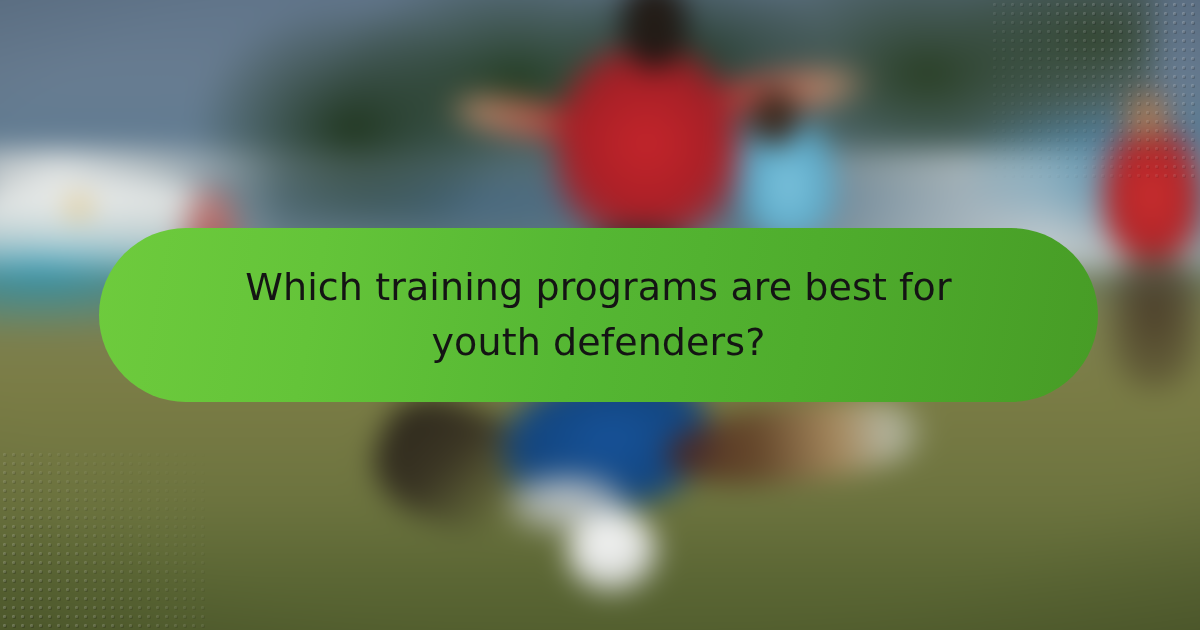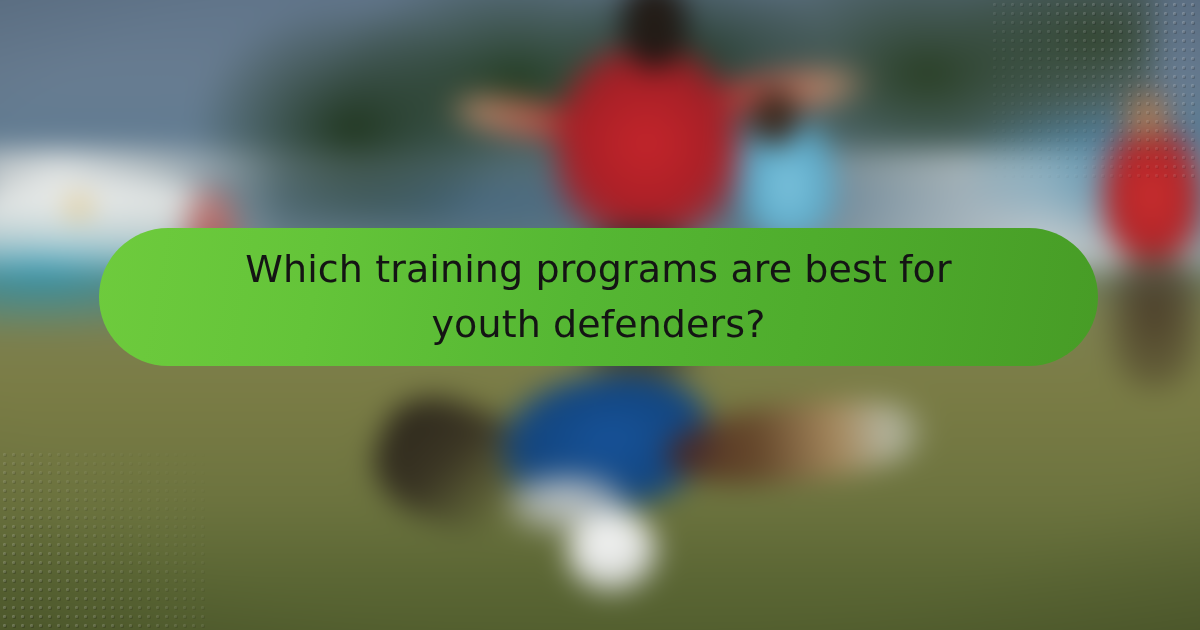--- a/index.html
+++ b/index.html
@@ -306,21 +306,21 @@
     -webkit-mask-image: linear-gradient(45deg, rgba(0,0,0,1) 0%, rgba(0,0,0,.75) 32%, rgba(0,0,0,.25) 66%, rgba(0,0,0,0) 100%);
     mask-image: linear-gradient(45deg, rgba(0,0,0,1) 0%, rgba(0,0,0,.75) 32%, rgba(0,0,0,.25) 66%, rgba(0,0,0,0) 100%);
   }
 
   
   .question-pill {
     position: absolute;
     left: 99px;
     top: 228px;
     width: 999px;
-    height: 138px;
+    height: 174px;
     border-radius: 87px;
     background: linear-gradient(100deg, #6ecb3d 0%, #64c439 22%, #55b733 48%, #4fad2d 70%, #479c26 100%);
     display: flex;
     align-items: center;
     justify-content: center;
     box-sizing: border-box;
     padding: 12px 64px;
   }
   .question-text {
     margin: 0;

